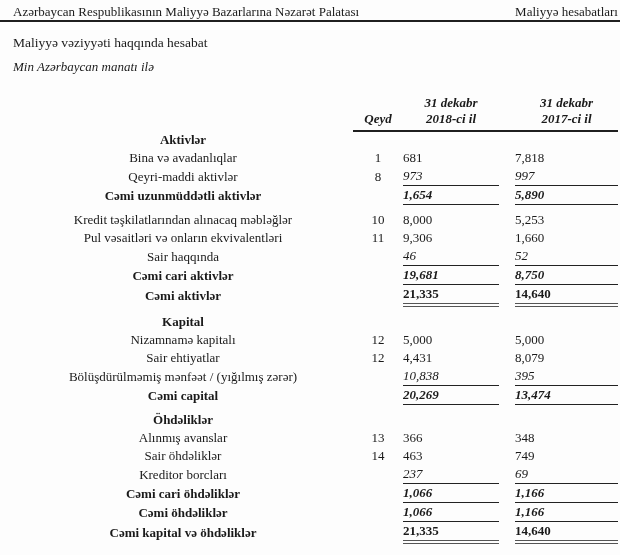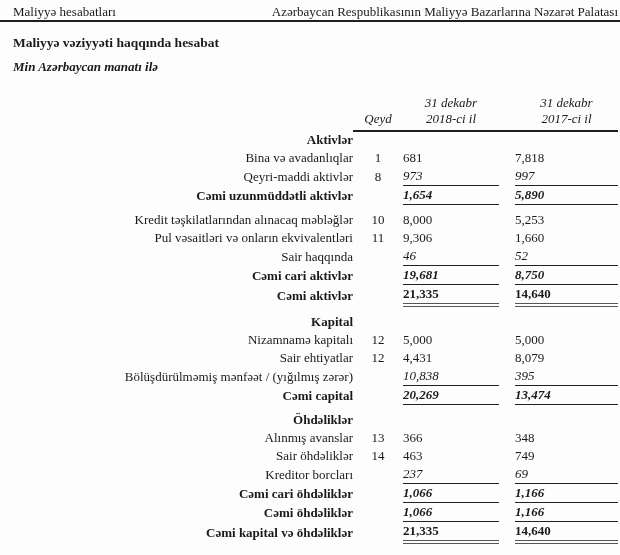--- a/index.html
+++ b/index.html
@@ -7,54 +7,54 @@
     width:620px;height:555px;background:#fdfdfd;
     font-family:"Liberation Serif","DejaVu Serif",serif;
     color:#1a1a1a;
   }
   .page{position:relative;width:620px;height:555px;overflow:hidden;}
   .hdr{
     display:flex;justify-content:space-between;align-items:baseline;
     padding:4px 2px 0 13px;font-size:13px;line-height:15px;
   }
   .rule{border:0;border-top:2px solid #1f1f1f;margin:1px 0 0 0;}
-  .title{margin:13px 0 8px 13px;font-size:13.5px;font-weight:bold;line-height:15px;}
-  .subtitle{margin:10px 8px 0 13px;font-size:13px;font-style:italic;line-height:14px;font-weight:bold;}
+  .title{margin:13px 0 8px 13px;font-size:13.5px;font-weight:normal;line-height:15px;}
+  .subtitle{margin:10px 8px 0 13px;font-size:13px;font-style:italic;line-height:14px;}
   table{
     border-collapse:collapse;table-layout:fixed;
     margin:21px 0 0 13px;width:605px;font-size:13px;
   }
   col.c-label{width:340px;}
   col.c-note{width:50px;}
   col.c-y18{width:96px;}
   col.c-gap{width:16px;}
   col.c-y17{width:103px;}
   thead th{
-    font-weight:normal;font-style:italic;vertical-align:bottom;
+    font-weight:bold;font-style:italic;vertical-align:bottom;
     padding:0 0 3px 0;line-height:16px;font-size:13px;text-align:center;
   }
   thead th.h-underline{border-bottom:2px solid #1f1f1f;}
   td{line-height:15px;padding:1px 0 2px 0;vertical-align:bottom;
      white-space:nowrap;overflow:hidden;}
-  td.lbl{text-align:right;}
+  td.lbl{text-align:center;}
   td.note{text-align:center;}
   td.num{text-align:left;padding-right:8px;}
   tr.bold td{font-weight:bold;}
   td.u1{border-bottom:1.4px solid #222;font-style:italic;}
   td.u2{border-bottom:4px double #555;}
   tr.spacer td{height:6px;padding:0;line-height:6px;font-size:1px;}
 </style>
 </head>
 <body>
 
 <div class="page">
 
   <div class="hdr">
+    <span>Azərbaycan Respublikasının Maliyyə Bazarlarına Nəzarət Palatası</span>
     <span>Maliyyə hesabatları</span>
-    <span>Azərbaycan Respublikasının Maliyyə Bazarlarına Nəzarət Palatası</span>
   </div>
 
   <hr class="rule">
 
   <div class="title">Maliyyə vəziyyəti haqqında hesabat</div>
   <div class="subtitle">Min Azərbaycan manatı ilə</div>
 
   <table>
     <colgroup>
       <col class="c-label">

